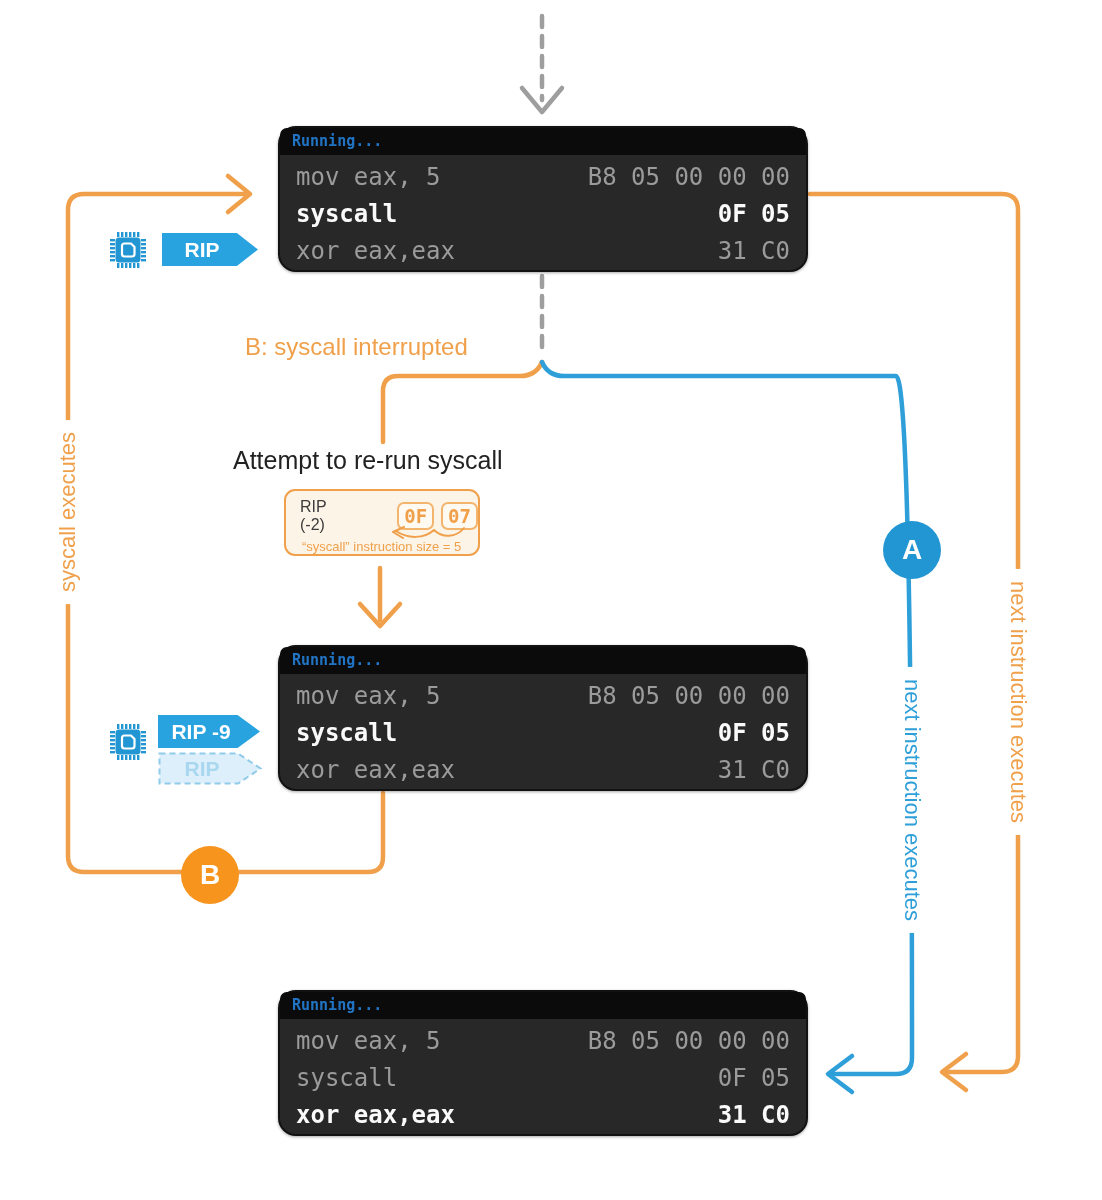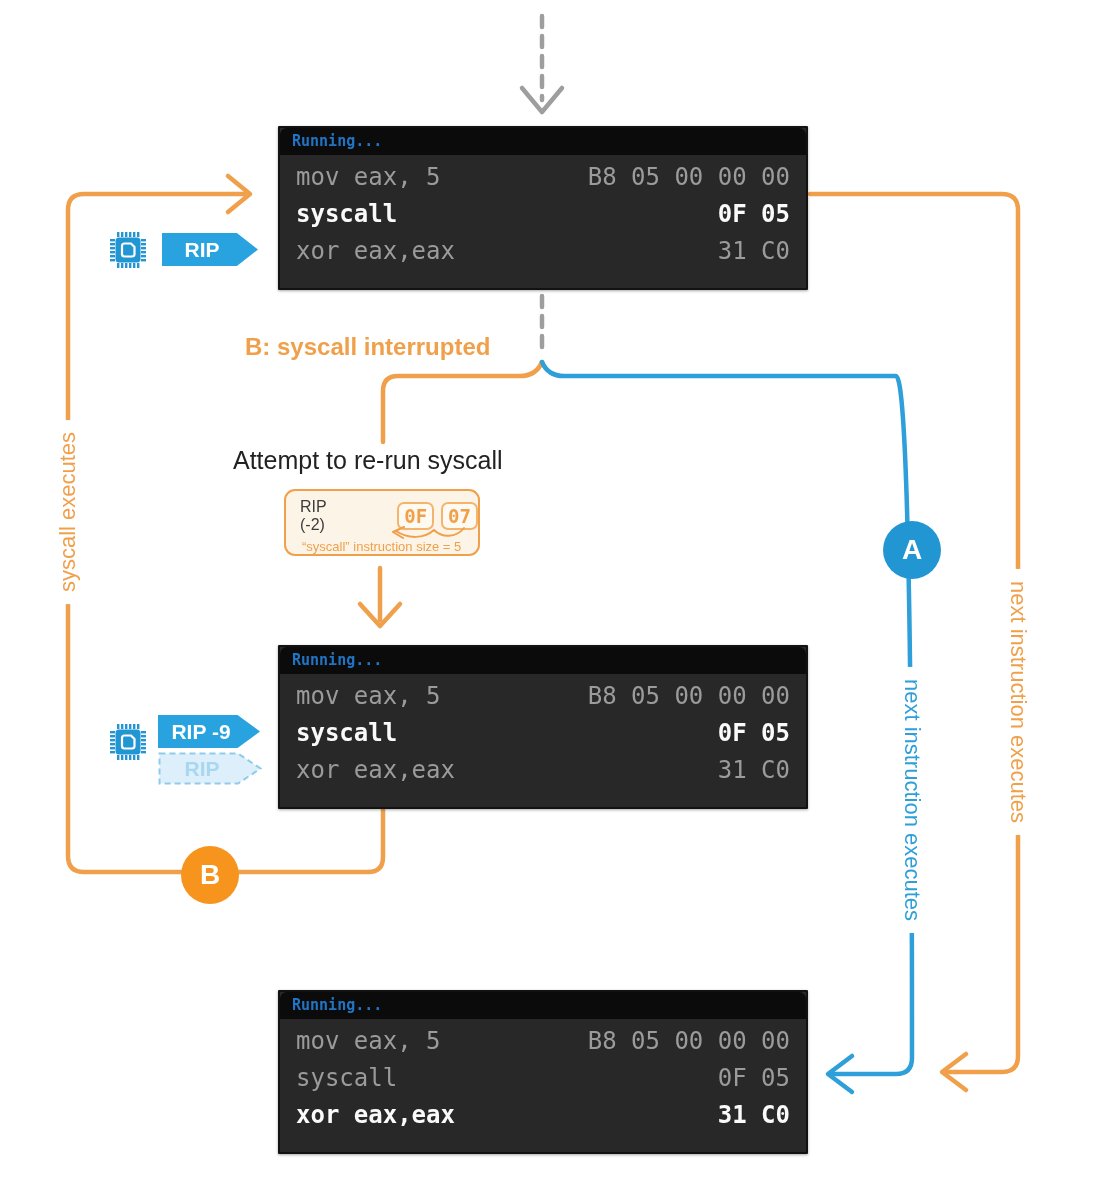--- a/index.html
+++ b/index.html
@@ -14,22 +14,22 @@
     --code-active:#FAFAFA;
     --running:#2174C4;
     --gray-dash:#9E9E9E;
   }
   *{margin:0;padding:0;box-sizing:border-box;}
   body{background:#ffffff;font-family:"Liberation Sans",sans-serif;}
   .canvas{position:relative;width:1102px;height:1200px;background:#ffffff;overflow:hidden;}
   .wires{position:absolute;left:0;top:0;z-index:1;}
 
   
-  .terminal{position:absolute;left:278px;width:530px;height:164px;background:var(--term-bg);
-    border:2px solid #121212;border-radius:1px;z-index:2;box-shadow:0 1px 3px rgba(0,0,0,.35);}
+  .terminal{position:absolute;left:278px;width:530px;height:146px;background:var(--term-bg);
+    border:2px solid #121212;border-radius:18px;z-index:2;box-shadow:0 1px 3px rgba(0,0,0,.35);}
   .t-title{height:27px;background:var(--term-bar);border-radius:7px 7px 0 0;
     color:var(--running);font-family:"DejaVu Sans Mono",monospace;font-size:15px;font-weight:bold;
     line-height:26px;padding-left:12px;}
   .t-body{padding:4px 16px 0 16px;}
   .t-line{display:flex;justify-content:space-between;font-family:"DejaVu Sans Mono",monospace;
     font-size:24px;line-height:37px;white-space:pre;}
   .t-line.dim{color:var(--code-dim);}
   .t-line.active{color:var(--code-active);font-weight:bold;}
 
   
@@ -42,21 +42,21 @@
   .ghost{position:absolute;left:158px;top:752px;z-index:3;}
 
   
   .badge{position:absolute;width:58px;height:58px;border-radius:50%;z-index:3;
     display:flex;align-items:center;justify-content:center;color:#fff;font-size:28px;font-weight:bold;}
   .badge.a{left:883px;top:521px;background:var(--blue-badge);}
   .badge.b{left:181px;top:846px;background:var(--orange-badge);}
 
   
   .lbl{position:absolute;z-index:2;white-space:nowrap;}
-  .lbl.b-branch{left:245px;top:333px;font-size:24px;font-weight:bold;color:var(--orange);}
+  .lbl.b-branch{left:245px;top:333px;font-size:24px;font-weight:normal;color:var(--orange);}
   .lbl.a-branch{left:617px;top:333px;font-size:24px;font-weight:bold;color:var(--blue);}
   .lbl.attempt{left:233px;top:446px;font-size:25px;color:#222222;}
   .rot{position:absolute;z-index:2;white-space:nowrap;background:#ffffff;padding:0 12px;font-size:22px;}
   .rot.syscall-exec{left:68px;top:512px;color:var(--orange);
     transform:translate(-50%,-50%) rotate(-90deg);}
   .rot.next-blue{left:912px;top:800px;color:var(--blue);
     transform:translate(-50%,-50%) rotate(90deg);}
   .rot.next-orange{left:1018px;top:702px;color:var(--orange);
     transform:translate(-50%,-50%) rotate(90deg);}
 

